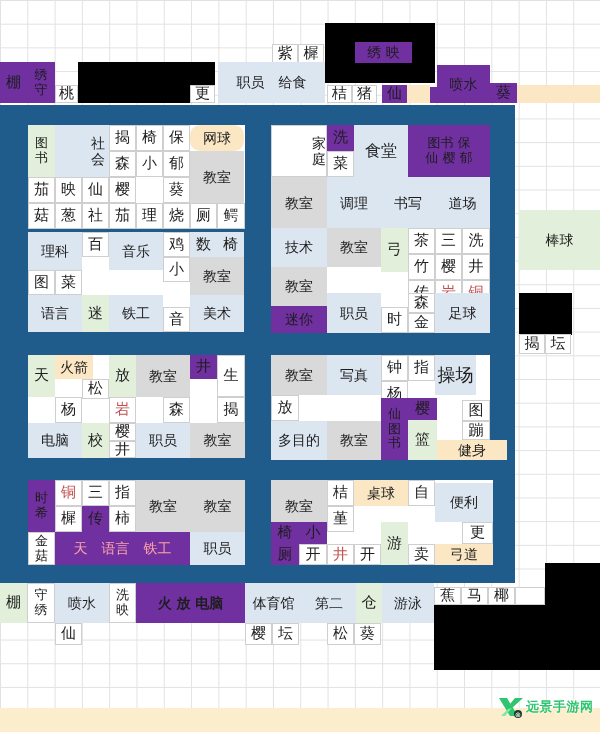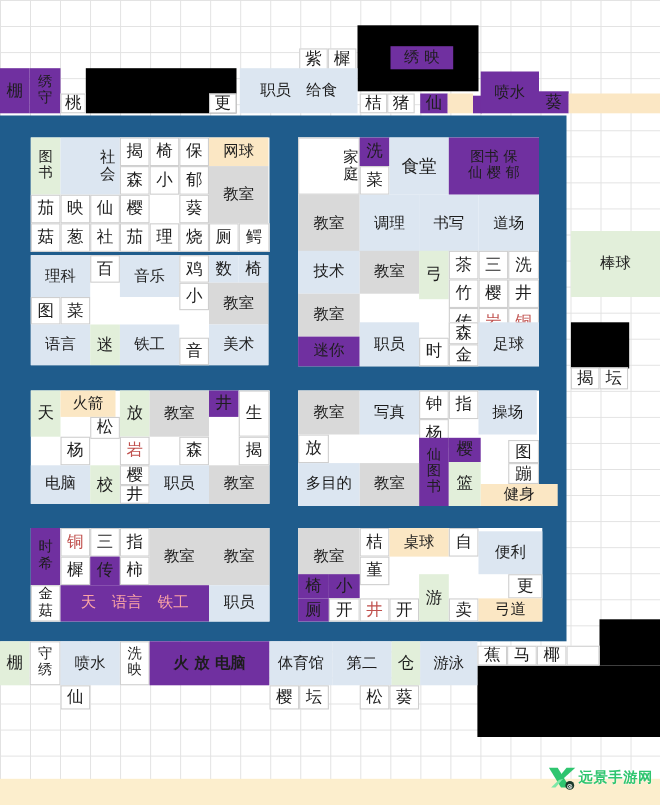--- a/index.html
+++ b/index.html
@@ -63,21 +63,21 @@
       <div class="cell" style="left: 517px; top: 85px; width: 83px; height: 18px; background: rgb(251, 231, 196); color: rgb(29, 29, 29); font-size: 15px;"></div>
       <div class="cell" style="left: 519px; top: 210px; width: 81px; height: 60px; background: rgb(226, 239, 218); color: rgb(29, 29, 29); font-size: 14px;">棒球</div>
       <div class="cell" style="left: 519px; top: 334px; width: 26px; height: 20px; background: rgb(255, 255, 255); color: rgb(29, 29, 29); border: 1px solid rgb(207, 207, 207); font-size: 15px;">揭</div>
       <div class="cell" style="left: 545px; top: 334px; width: 26px; height: 20px; background: rgb(255, 255, 255); color: rgb(29, 29, 29); border: 1px solid rgb(207, 207, 207); font-size: 15px;">坛</div>
       <div class="cell" style="left: 28px; top: 125px; width: 27px; height: 52px; background: rgb(226, 239, 218); color: rgb(29, 29, 29); font-size: 13px;">图
 书</div>
       <div class="cell" style="left: 55px; top: 125px; width: 54px; height: 52px; background: rgb(220, 230, 241); color: rgb(29, 29, 29); font-size: 14px; padding-left: 32px;">社会</div>
       <div class="cell" style="left: 109px; top: 125px; width: 27px; height: 26px; background: rgb(255, 255, 255); color: rgb(29, 29, 29); border: 1px solid rgb(207, 207, 207); font-size: 15px;">揭</div>
       <div class="cell" style="left: 136px; top: 125px; width: 27px; height: 26px; background: rgb(255, 255, 255); color: rgb(29, 29, 29); border: 1px solid rgb(207, 207, 207); font-size: 15px;">椅</div>
       <div class="cell" style="left: 163px; top: 125px; width: 27px; height: 26px; background: rgb(255, 255, 255); color: rgb(29, 29, 29); border: 1px solid rgb(207, 207, 207); font-size: 15px;">保</div>
-      <div class="cell" style="left: 190px; top: 125px; width: 54px; height: 26px; background: rgb(251, 231, 196); color: rgb(29, 29, 29); font-size: 14px;">网球</div>
+      <div class="cell" style="left: 190px; top: 125px; width: 54px; height: 26px; background: rgb(251, 231, 196); color: rgb(29, 29, 29); font-size: 14px; border-radius: 10px;">网球</div>
       <div class="cell" style="left: 109px; top: 151px; width: 27px; height: 26px; background: rgb(255, 255, 255); color: rgb(29, 29, 29); border: 1px solid rgb(207, 207, 207); font-size: 15px;">森</div>
       <div class="cell" style="left: 136px; top: 151px; width: 27px; height: 26px; background: rgb(255, 255, 255); color: rgb(29, 29, 29); border: 1px solid rgb(207, 207, 207); font-size: 15px;">小</div>
       <div class="cell" style="left: 163px; top: 151px; width: 27px; height: 26px; background: rgb(255, 255, 255); color: rgb(29, 29, 29); border: 1px solid rgb(207, 207, 207); font-size: 15px;">郁</div>
       <div class="cell" style="left: 190px; top: 151px; width: 54px; height: 52px; background: rgb(217, 217, 217); color: rgb(29, 29, 29); font-size: 14px;">教室</div>
       <div class="cell" style="left: 28px; top: 177px; width: 27px; height: 26px; background: rgb(255, 255, 255); color: rgb(29, 29, 29); border: 1px solid rgb(207, 207, 207); font-size: 15px;">茄</div>
       <div class="cell" style="left: 55px; top: 177px; width: 27px; height: 26px; background: rgb(255, 255, 255); color: rgb(29, 29, 29); border: 1px solid rgb(207, 207, 207); font-size: 15px;">映</div>
       <div class="cell" style="left: 82px; top: 177px; width: 27px; height: 26px; background: rgb(255, 255, 255); color: rgb(29, 29, 29); border: 1px solid rgb(207, 207, 207); font-size: 15px;">仙</div>
       <div class="cell" style="left: 109px; top: 177px; width: 27px; height: 26px; background: rgb(255, 255, 255); color: rgb(29, 29, 29); border: 1px solid rgb(207, 207, 207); font-size: 15px;">樱</div>
       <div class="cell" style="left: 163px; top: 177px; width: 27px; height: 26px; background: rgb(255, 255, 255); color: rgb(29, 29, 29); border: 1px solid rgb(207, 207, 207); font-size: 15px;">葵</div>
       <div class="cell" style="left: 28px; top: 203px; width: 27px; height: 26px; background: rgb(255, 255, 255); color: rgb(29, 29, 29); border: 1px solid rgb(207, 207, 207); font-size: 15px;">菇</div>
@@ -126,42 +126,42 @@
       <div class="cell" style="left: 408px; top: 280px; width: 27px; height: 26px; background: rgb(255, 255, 255); color: rgb(29, 29, 29); border: 1px solid rgb(207, 207, 207); font-size: 15px;">传</div>
       <div class="cell" style="left: 435px; top: 280px; width: 27px; height: 26px; background: rgb(255, 255, 255); color: rgb(192, 80, 77); border: 1px solid rgb(207, 207, 207); font-size: 15px;">岩</div>
       <div class="cell" style="left: 462px; top: 280px; width: 28px; height: 26px; background: rgb(255, 255, 255); color: rgb(192, 80, 77); border: 1px solid rgb(207, 207, 207); font-size: 15px;">铜</div>
       <div class="cell" style="left: 271px; top: 306px; width: 56px; height: 27px; background: rgb(112, 48, 160); color: rgb(29, 29, 29); font-size: 14px;">迷你</div>
       <div class="cell" style="left: 327px; top: 293px; width: 54px; height: 40px; background: rgb(220, 230, 241); color: rgb(29, 29, 29); font-size: 14px;">职员</div>
       <div class="cell" style="left: 381px; top: 307px; width: 27px; height: 26px; background: rgb(255, 255, 255); color: rgb(29, 29, 29); border: 1px solid rgb(207, 207, 207); font-size: 15px;">时</div>
       <div class="cell" style="left: 408px; top: 293px; width: 27px; height: 20px; background: rgb(255, 255, 255); color: rgb(29, 29, 29); border: 1px solid rgb(207, 207, 207); font-size: 15px;">森</div>
       <div class="cell" style="left: 408px; top: 313px; width: 27px; height: 20px; background: rgb(255, 255, 255); color: rgb(29, 29, 29); border: 1px solid rgb(207, 207, 207); font-size: 15px;">金</div>
       <div class="cell" style="left: 435px; top: 293px; width: 55px; height: 40px; background: rgb(220, 230, 241); color: rgb(29, 29, 29); font-size: 14px;">足球</div>
       <div class="cell" style="left: 28px; top: 355px; width: 27px; height: 42px; background: rgb(226, 239, 218); color: rgb(29, 29, 29); font-size: 15px;">天</div>
-      <div class="cell" style="left: 55px; top: 355px; width: 50px; height: 24px; background: rgb(251, 231, 196); color: rgb(29, 29, 29); font-size: 14px;">火箭</div>
+      <div class="cell" style="left: 55px; top: 355px; width: 38px; height: 24px; background: rgb(251, 231, 196); color: rgb(29, 29, 29); font-size: 14px;">火箭</div>
       <div class="cell" style="left: 82px; top: 379px; width: 27px; height: 20px; background: rgb(255, 255, 255); color: rgb(29, 29, 29); border: 1px solid rgb(207, 207, 207); font-size: 15px;">松</div>
       <div class="cell" style="left: 109px; top: 355px; width: 27px; height: 42px; background: rgb(226, 239, 218); color: rgb(29, 29, 29); font-size: 15px;">放</div>
       <div class="cell" style="left: 136px; top: 355px; width: 54px; height: 42px; background: rgb(217, 217, 217); color: rgb(29, 29, 29); font-size: 14px;">教室</div>
       <div class="cell" style="left: 190px; top: 355px; width: 27px; height: 24px; background: rgb(112, 48, 160); color: rgb(29, 29, 29); font-size: 15px;">井</div>
       <div class="cell" style="left: 217px; top: 355px; width: 28px; height: 42px; background: rgb(255, 255, 255); color: rgb(29, 29, 29); border: 1px solid rgb(207, 207, 207); font-size: 15px;">生</div>
       <div class="cell" style="left: 55px; top: 397px; width: 27px; height: 26px; background: rgb(255, 255, 255); color: rgb(29, 29, 29); border: 1px solid rgb(207, 207, 207); font-size: 15px;">杨</div>
       <div class="cell" style="left: 109px; top: 397px; width: 27px; height: 26px; background: rgb(255, 255, 255); color: rgb(192, 80, 77); border: 1px solid rgb(207, 207, 207); font-size: 15px;">岩</div>
       <div class="cell" style="left: 163px; top: 397px; width: 27px; height: 26px; background: rgb(255, 255, 255); color: rgb(29, 29, 29); border: 1px solid rgb(207, 207, 207); font-size: 15px;">森</div>
       <div class="cell" style="left: 217px; top: 397px; width: 28px; height: 26px; background: rgb(255, 255, 255); color: rgb(29, 29, 29); border: 1px solid rgb(207, 207, 207); font-size: 15px;">揭</div>
       <div class="cell" style="left: 28px; top: 423px; width: 54px; height: 35px; background: rgb(220, 230, 241); color: rgb(29, 29, 29); font-size: 14px;">电脑</div>
       <div class="cell" style="left: 82px; top: 423px; width: 27px; height: 35px; background: rgb(226, 239, 218); color: rgb(29, 29, 29); font-size: 15px;">校</div>
       <div class="cell" style="left: 109px; top: 423px; width: 27px; height: 18px; background: rgb(255, 255, 255); color: rgb(29, 29, 29); border: 1px solid rgb(207, 207, 207); font-size: 15px;">樱</div>
       <div class="cell" style="left: 109px; top: 441px; width: 27px; height: 17px; background: rgb(255, 255, 255); color: rgb(29, 29, 29); border: 1px solid rgb(207, 207, 207); font-size: 15px;">井</div>
       <div class="cell" style="left: 136px; top: 423px; width: 54px; height: 35px; background: rgb(220, 230, 241); color: rgb(29, 29, 29); font-size: 14px;">职员</div>
       <div class="cell" style="left: 190px; top: 423px; width: 55px; height: 35px; background: rgb(217, 217, 217); color: rgb(29, 29, 29); font-size: 14px;">教室</div>
       <div class="cell" style="left: 271px; top: 355px; width: 56px; height: 40px; background: rgb(217, 217, 217); color: rgb(29, 29, 29); font-size: 14px;">教室</div>
       <div class="cell" style="left: 327px; top: 355px; width: 54px; height: 40px; background: rgb(220, 230, 241); color: rgb(29, 29, 29); font-size: 14px;">写真</div>
       <div class="cell" style="left: 381px; top: 355px; width: 27px; height: 26px; background: rgb(255, 255, 255); color: rgb(29, 29, 29); border: 1px solid rgb(207, 207, 207); font-size: 15px;">钟</div>
       <div class="cell" style="left: 381px; top: 381px; width: 27px; height: 26px; background: rgb(255, 255, 255); color: rgb(29, 29, 29); border: 1px solid rgb(207, 207, 207); font-size: 15px;">杨</div>
       <div class="cell" style="left: 408px; top: 355px; width: 27px; height: 26px; background: rgb(255, 255, 255); color: rgb(29, 29, 29); border: 1px solid rgb(207, 207, 207); font-size: 15px;">指</div>
-      <div class="cell" style="left: 435px; top: 355px; width: 53px; height: 40px; background: rgb(220, 230, 241); color: rgb(29, 29, 29); font-size: 14px;">操场</div>
+      <div class="cell" style="left: 435px; top: 355px; width: 41px; height: 40px; background: rgb(220, 230, 241); color: rgb(29, 29, 29); font-size: 18px;">操场</div>
       <div class="cell" style="left: 271px; top: 395px; width: 28px; height: 26px; background: rgb(255, 255, 255); color: rgb(29, 29, 29); border: 1px solid rgb(207, 207, 207); font-size: 15px;">放</div>
       <div class="cell" style="left: 381px; top: 398px; width: 27px; height: 62px; background: rgb(112, 48, 160); color: rgb(29, 29, 29); font-size: 13px;">仙
 图
 书</div>
       <div class="cell" style="left: 408px; top: 398px; width: 29px; height: 22px; background: rgb(112, 48, 160); color: rgb(29, 29, 29); font-size: 15px;">樱</div>
       <div class="cell" style="left: 408px; top: 420px; width: 29px; height: 40px; background: rgb(226, 239, 218); color: rgb(29, 29, 29); font-size: 15px;">篮</div>
       <div class="cell" style="left: 462px; top: 400px; width: 28px; height: 21px; background: rgb(255, 255, 255); color: rgb(29, 29, 29); border: 1px solid rgb(207, 207, 207); font-size: 15px;">图</div>
       <div class="cell" style="left: 462px; top: 421px; width: 28px; height: 19px; background: rgb(255, 255, 255); color: rgb(29, 29, 29); border: 1px solid rgb(207, 207, 207); font-size: 15px;">蹦</div>
       <div class="cell" style="left: 271px; top: 421px; width: 56px; height: 39px; background: rgb(220, 230, 241); color: rgb(29, 29, 29); font-size: 14px;">多目的</div>
       <div class="cell" style="left: 327px; top: 421px; width: 54px; height: 39px; background: rgb(217, 217, 217); color: rgb(29, 29, 29); font-size: 14px;">教室</div>

